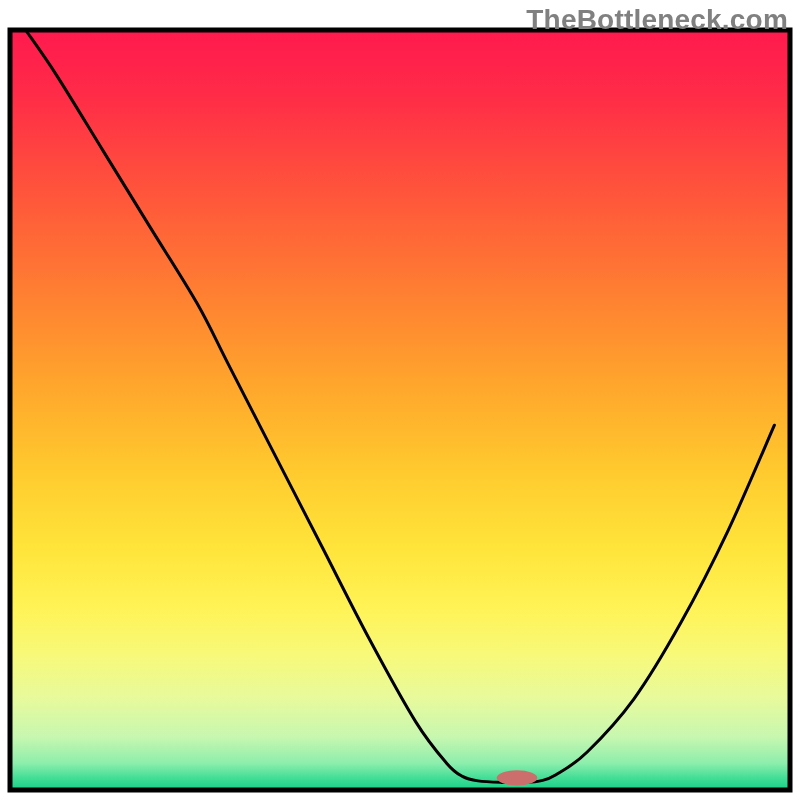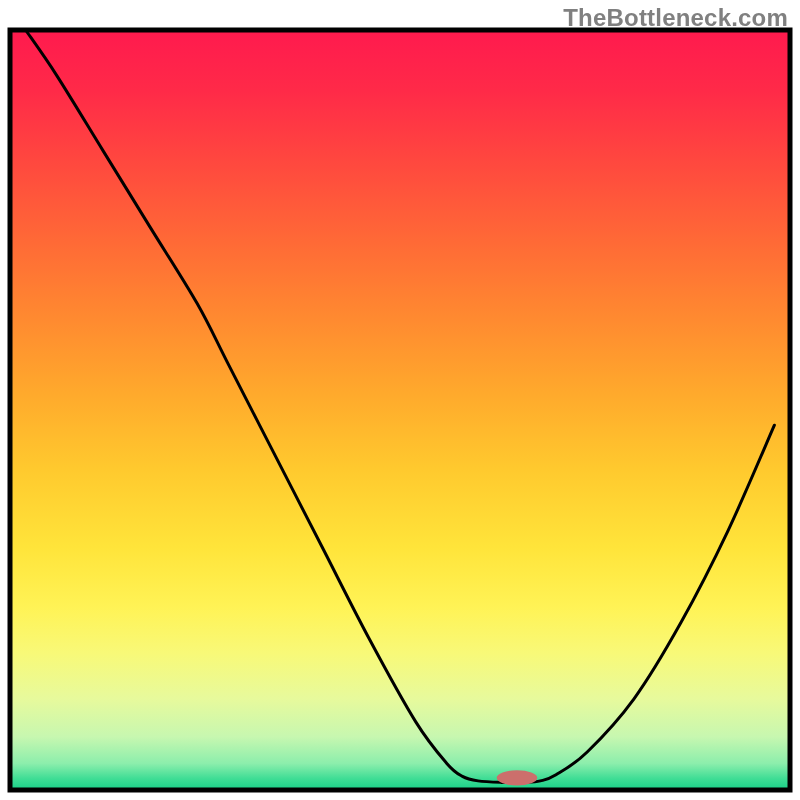--- a/index.html
+++ b/index.html
@@ -13,21 +13,21 @@
   }
   .chart-container {
     position: relative;
     width: 800px;
     height: 800px;
   }
   .watermark {
     position: absolute;
     top: 4px;
     right: 12px;
-    font-size: 24px;
+    font-size: 28px;
     font-weight: bold;
     color: #808080;
     letter-spacing: 0.2px;
     z-index: 10;
   }
   svg.plot {
     position: absolute;
     top: 0;
     left: 0;
     width: 800px;

